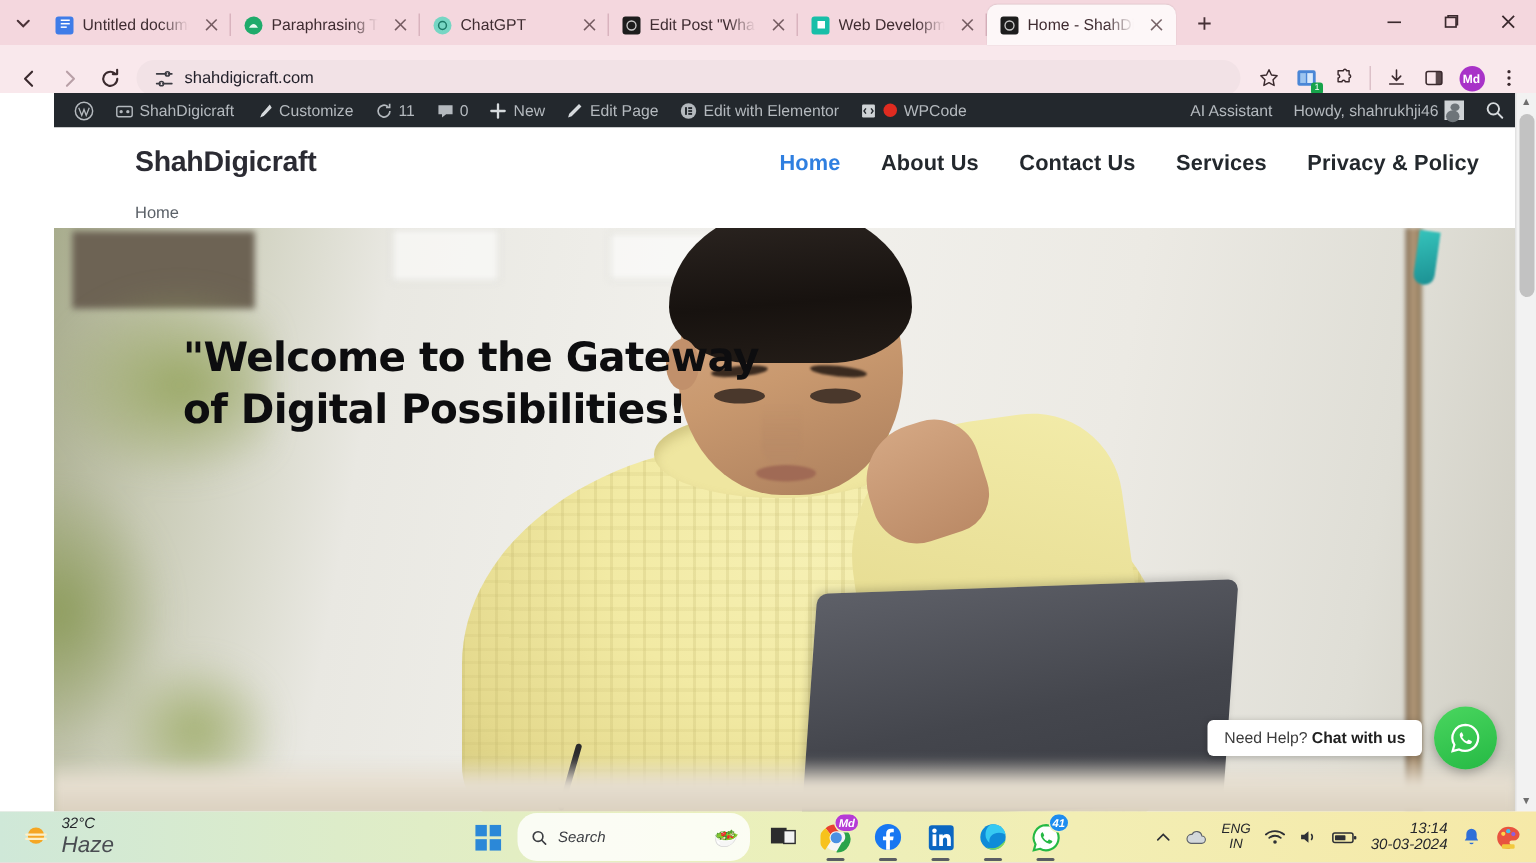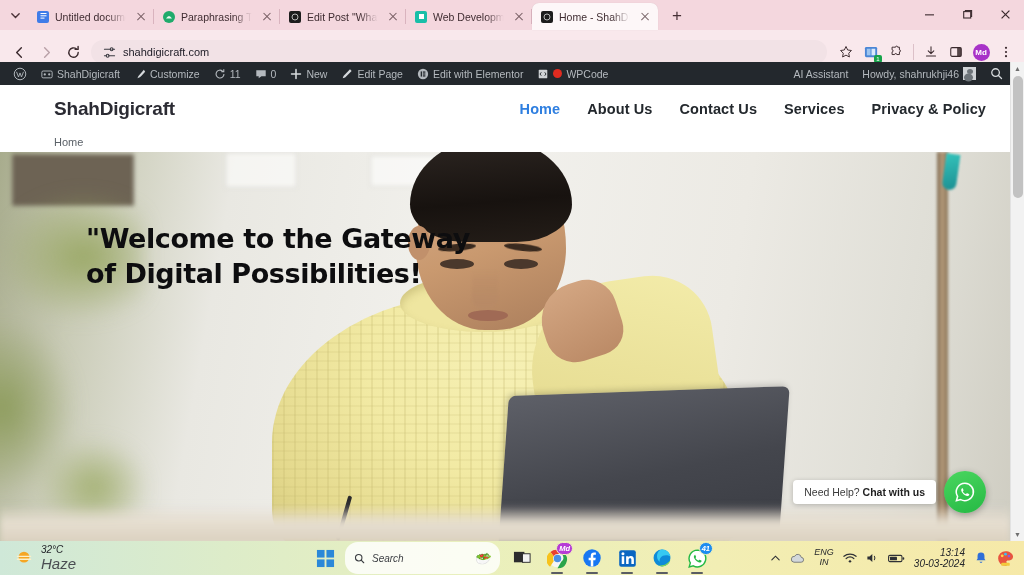--- a/index.html
+++ b/index.html
@@ -98,21 +98,21 @@
     width: 17px; height: 17px; border-radius: 50%;
     background: #a832c8; color: #fff; font-size: 8px; font-weight: bold;
     display: flex; align-items: center; justify-content: center;
   }
 
   
   .viewport {
     position: absolute; top: 62px; left: 0;
     width: 1024px; height: 479px; background: #fff; overflow: hidden;
   }
-  .page { width: 1010px; height: 479px; position: relative; background: #fff; }
+  .page { width: 1010px; height: 479px; position: relative; background: #fff; padding-left: 36px; }
 
   
   .wpbar {
     height: 23px; background: #23282d; color: #b4b9be;
     display: flex; align-items: center; font-size: 10.5px;
     padding-left: 6px; white-space: nowrap;
   }
   .wpitem { display: flex; align-items: center; gap: 4px; padding: 0 7px; height: 23px; }
   .wpbar-right { margin-left: auto; display: flex; align-items: center; }
   .wp-av { width: 13px; height: 13px; background: #cfd3d6; display: inline-block; position: relative; }
@@ -257,21 +257,21 @@
 
   .hero-title {
     position: absolute; left: 86px; top: 70px;
     font-size: 27px; line-height: 1.28; font-weight: bold;
     color: #0d0d0f; letter-spacing: -.4px; white-space: pre-line;
     font-family: "DejaVu Sans", sans-serif;
   }
 
   
   .wa-widget {
-    position: absolute; right: 24px; bottom: 28px;
+    position: absolute; right: 12px; bottom: 28px;
     display: flex; align-items: center; gap: 8px; z-index: 5;
   }
   .wa-bubble {
     background: #fff; border-radius: 4px; padding: 6px 11px;
     font-size: 10.5px; color: #3c3c3c;
     box-shadow: 0 1px 5px rgba(0,0,0,.22);
   }
   .wa-bubble b { color: #1f1f1f; }
   .wa-btn {
     width: 42px; height: 42px; border-radius: 50%;
@@ -366,20 +366,29 @@
     <div class="tab inactive">
       <span class="tab-fav" style="background:#1fab6b;border-radius:50%">
         <svg width="8" height="8" viewBox="0 0 8 8">
             <path d="M1 5.5 Q4 0.5 7 5.5 Z" fill="#eafaf1"></path>
           </svg>
       </span>
       <span class="tab-title">Paraphrasing Tool - Q</span>
       <span class="tab-close"></span>
     </div>
 
+    <div class="tab inactive">
+      <span class="tab-fav" style="background:#76d6c4;border-radius:50%">
+        <svg width="8" height="8" viewBox="0 0 8 8">
+            <circle cx="4" cy="4" r="2.6" fill="none" stroke="#1c7a68" stroke-width="1"></circle>
+          </svg>
+      </span>
+      <span class="tab-title">ChatGPT</span>
+      <span class="tab-close"></span>
+    </div>
 
     <div class="tab inactive">
       <span class="tab-fav" style="background:#1d1d1d">
         <svg width="8" height="8" viewBox="0 0 8 8">
             <circle cx="4" cy="4" r="3" fill="none" stroke="#c9c9c9" stroke-width=".9"></circle>
           </svg>
       </span>
       <span class="tab-title">Edit Post "What is We</span>
       <span class="tab-close"></span>
     </div>

